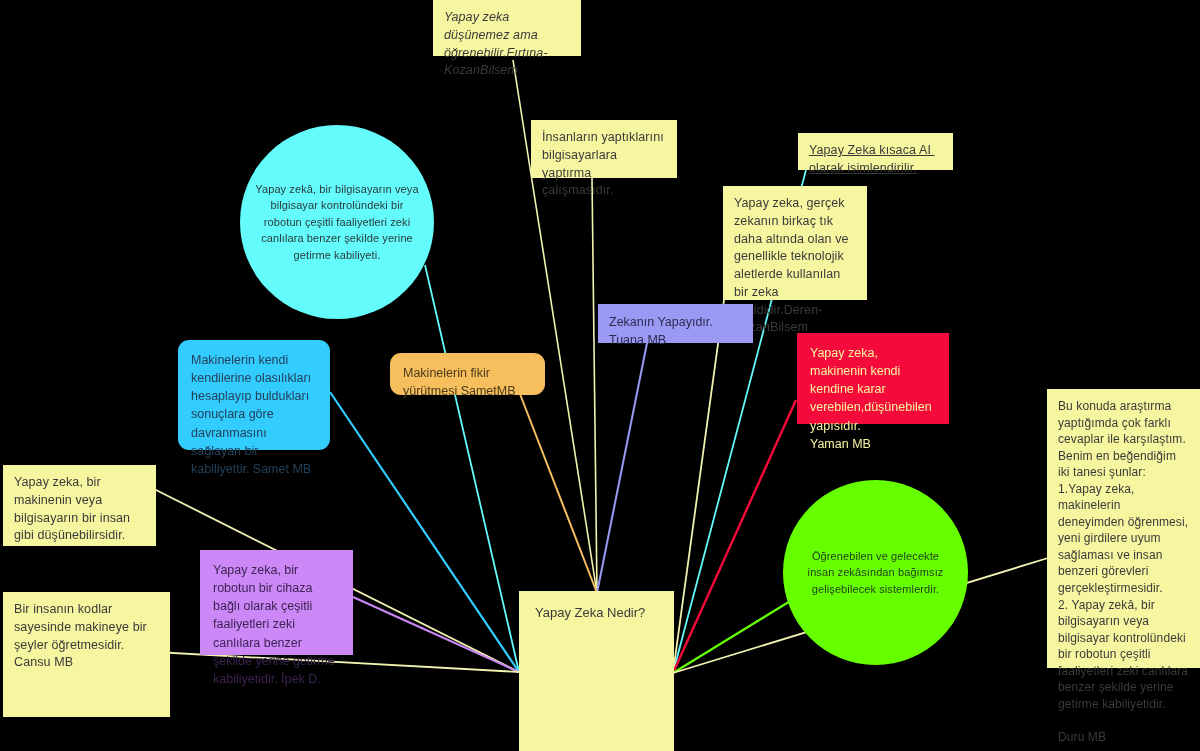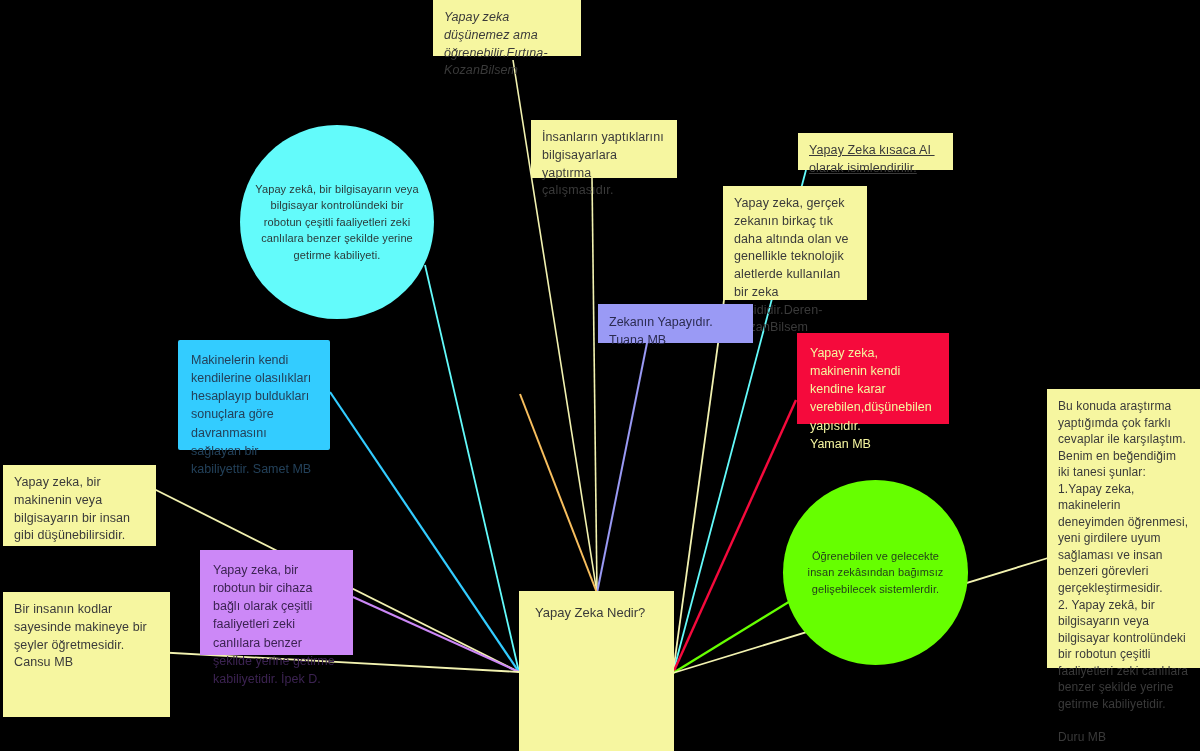--- a/index.html
+++ b/index.html
@@ -31,21 +31,21 @@
   }
   .note {
     background: #F6F6A0;
     color: #3a3a3a;
     padding: 9px 11px 9px 11px;
     font-size: 12.5px;
     line-height: 1.42;
     letter-spacing: 0.1px;
   }
   .rounded {
-    border-radius: 2px;
+    border-radius: 11px;
   }
   .circle {
     border-radius: 50%;
     display: flex;
     align-items: center;
     justify-content: center;
     text-align: center;
     padding: 14px;
     font-size: 11px;
     line-height: 1.5;
@@ -147,20 +147,23 @@
   </div>
 
   <div class="node circle cyan-circle" style="left:240px; top:125px; width:194px; height:194px;">
     <span class="txt">Yapay zekâ, bir bilgisayarın veya bilgisayar kontrolündeki bir robotun çeşitli faaliyetleri zeki canlılara benzer şekilde yerine getirme kabiliyeti.</span>
   </div>
 
   <div class="node blue-box rounded" style="left:178px; top:340px; width:152px; height:110px;">
     <span class="txt">Makinelerin kendi kendilerine olasılıkları hesaplayıp buldukları sonuçlara göre davranmasını sağlayan bir kabiliyettir. Samet MB</span>
   </div>
 
+  <div class="node orange-box rounded" style="left:390px; top:353px; width:155px; height:42px;">
+    <span class="txt">Makinelerin fikir yürütmesi SametMB</span>
+  </div>
 
   <div class="node lavender-box" style="left:586px; top:304px; width:155px; height:39px;margin-left:12px;">
     <span class="txt">Zekanın Yapayıdır. Tuana MB</span>
   </div>
 
   <div class="node red-box" style="left:797px; top:333px; width:152px; height:91px;">
     <span class="txt">Yapay zeka, makinenin kendi kendine karar verebilen,düşünebilen yapısıdır.
 Yaman MB</span>
   </div>
 

